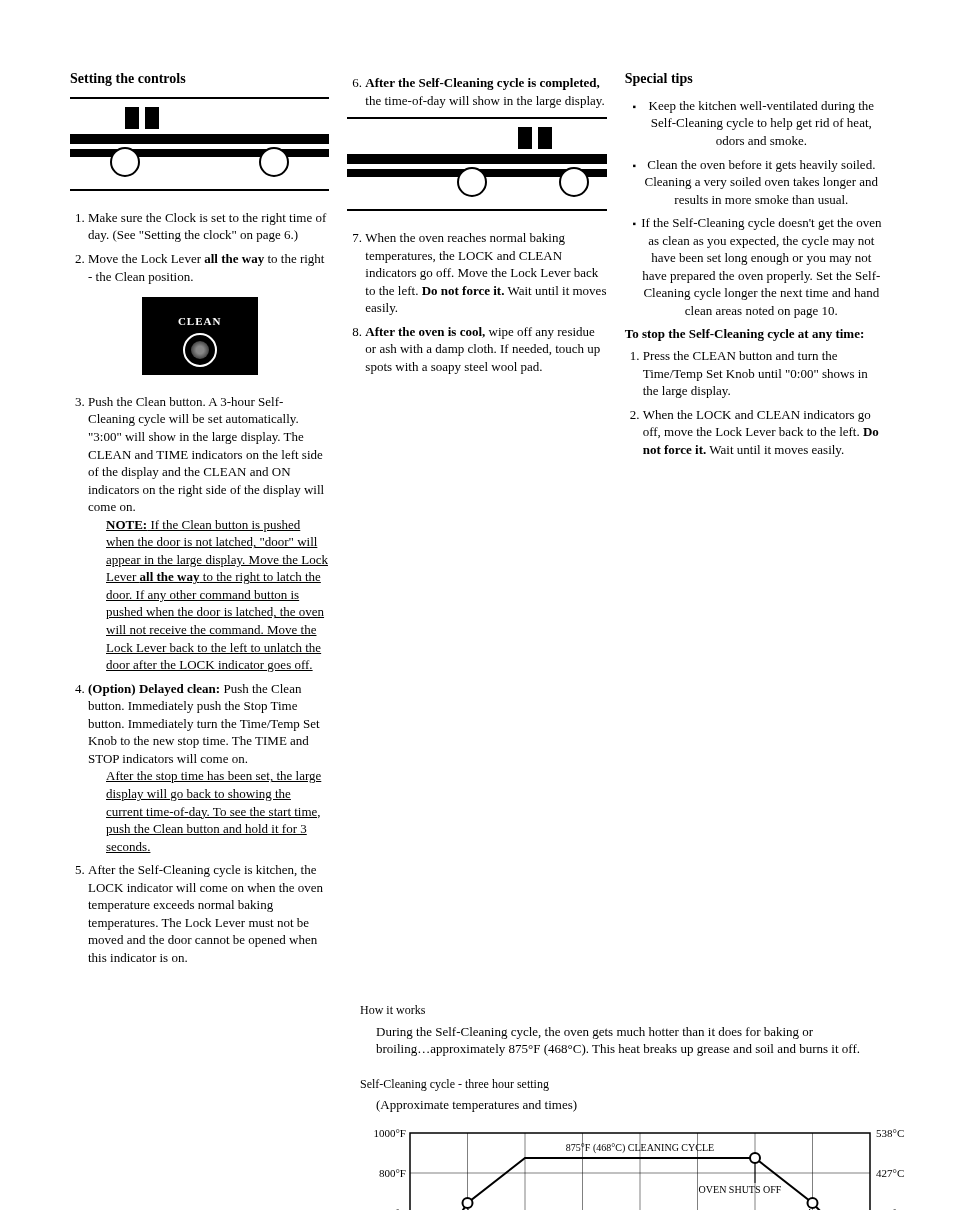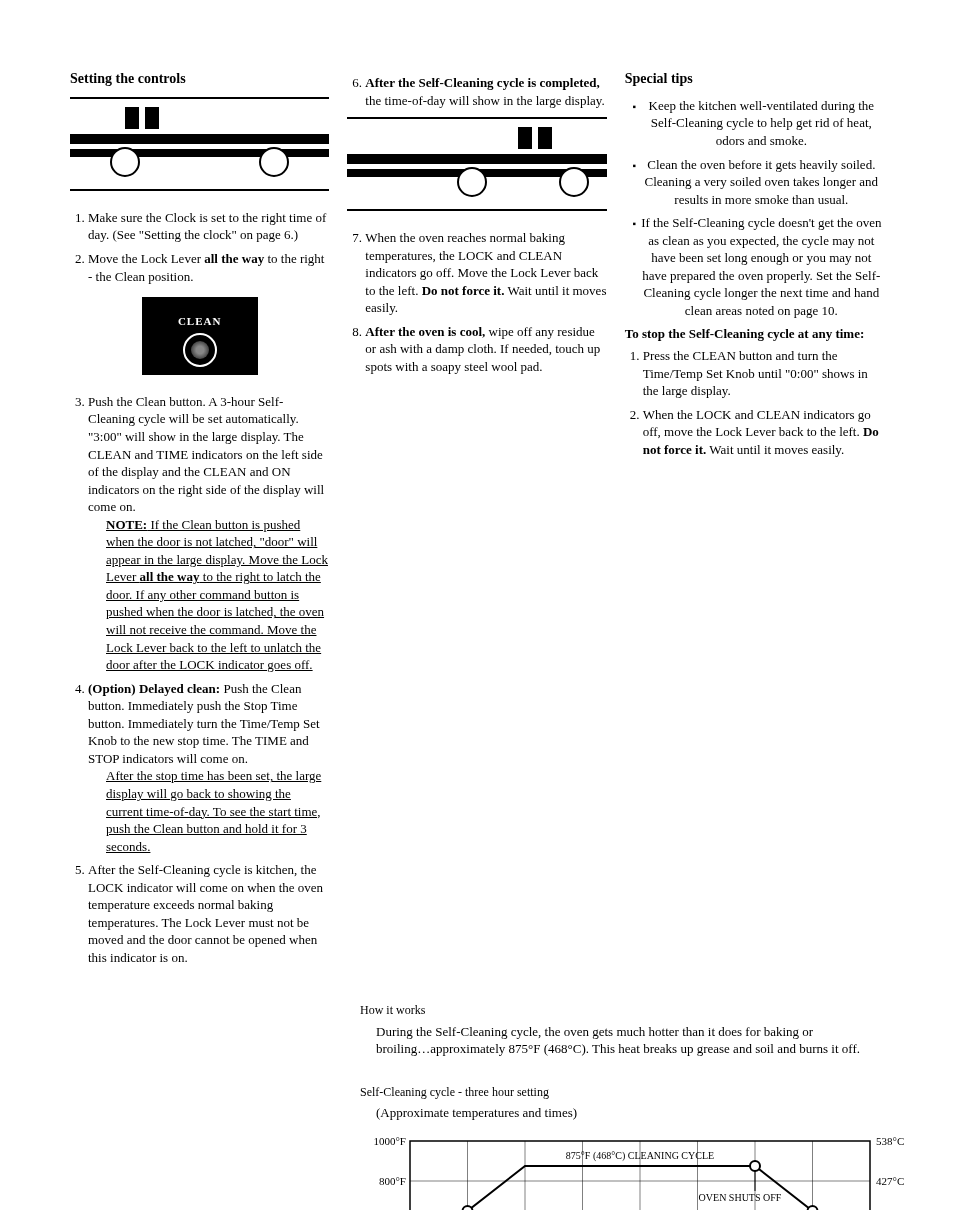--- a/index.html
+++ b/index.html
@@ -224,21 +224,21 @@
         <span>When the LOCK and CLEAN indicators go off, move the Lock Lever back to the left. </span><b>Do not force it.</b><span> Wait until it moves easily.</span>
       </li>
     </ol>
   </div>
 </div>
 
 <div class="lower" style="margin-left:290px;">
   <h3>How it works</h3>
   <p>During the Self-Cleaning cycle, the oven gets much hotter than it does for baking or broiling…approximately 875°F (468°C). This heat breaks up grease and soil and burns it off.</p>
 
-  <h3 style="margin-top:26px;">Self-Cleaning cycle - three hour setting</h3>
+  <h3 style="margin-top:18px;">Self-Cleaning cycle - three hour setting</h3>
   <p>(Approximate temperatures and times)</p>
 
   <div class="chart-wrap">
     <svg width="560" height="210" viewBox="0 0 560 210">
 
       <rect x="50" y="10" width="460" height="160" fill="none" stroke="#000" stroke-width="1.5"></rect>
 
       <g stroke="#000" stroke-width="0.5">
         <line x1="50" y1="50" x2="510" y2="50"></line>
         <line x1="50" y1="90" x2="510" y2="90"></line>

